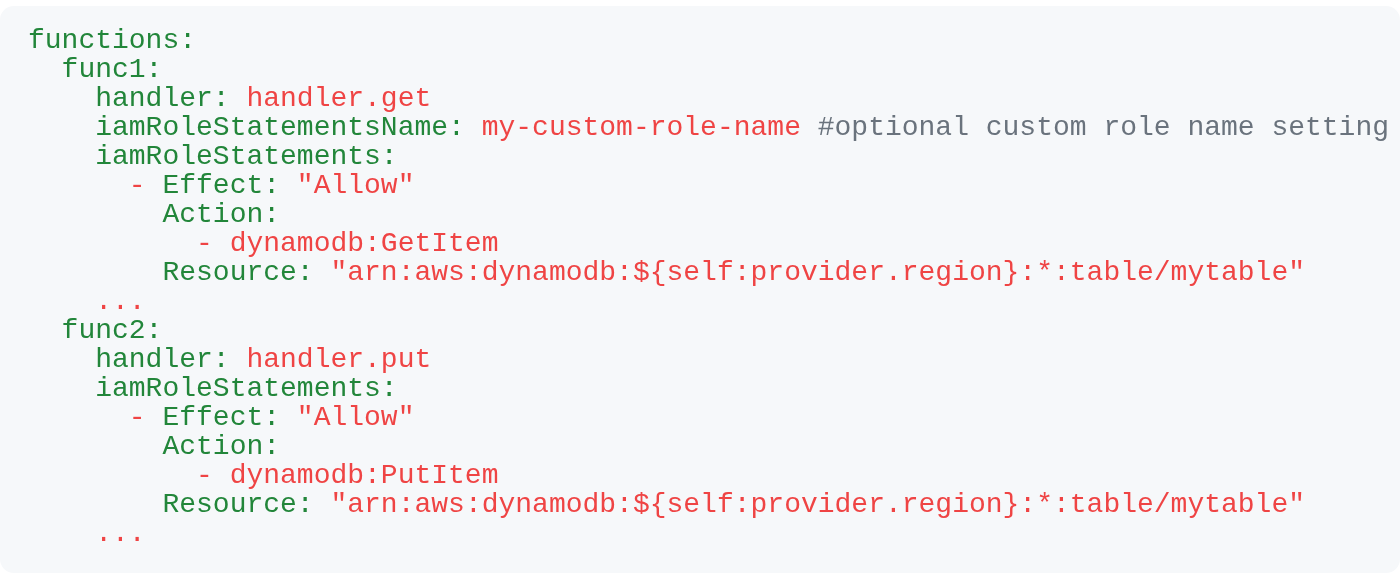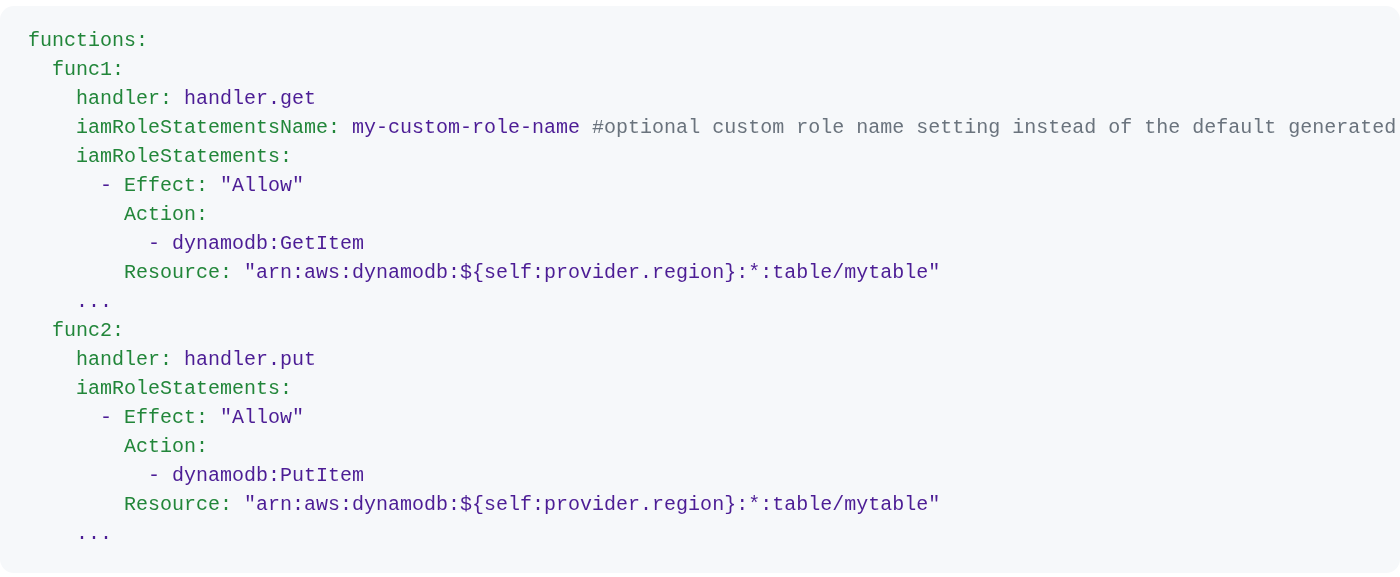--- a/index.html
+++ b/index.html
@@ -13,28 +13,28 @@
   .code-block {
     box-sizing: border-box;
     margin: 6px 0 4px 0;
     width: 1400px;
     height: 567px;
     background: #f6f8fa;
     border-radius: 14px;
     padding: 20px 5px 24px 28px;
     overflow: hidden;
     font-family: "Liberation Mono", "DejaVu Sans Mono", monospace;
-    font-size: 20px;
+    font-size: 28px;
     line-height: 29px;
     white-space: pre;
   }
   .code-line {
     height: 29px;
     white-space: pre;
   }
   .tok-key { color: #22863a; }
-  .tok-val { color: #4c1d95; }
+  .tok-val { color: #ef4444; }
   .tok-com { color: #6a737d; }
 </style>
 </head>
 <body>
 
 <div class="code-block" id="code-block"><div class="code-line"><span class="tok-key">functions:</span></div><div class="code-line"><span class="tok-key">  func1:</span></div><div class="code-line"><span class="tok-key">    handler:</span><span class="tok-val"> handler.get</span></div><div class="code-line"><span class="tok-key">    iamRoleStatementsName:</span><span class="tok-val"> my-custom-role-name </span><span class="tok-com">#optional custom role name setting instead of the default generated one</span></div><div class="code-line"><span class="tok-key">    iamRoleStatements:</span></div><div class="code-line"><span class="tok-val">      - </span><span class="tok-key">Effect:</span><span class="tok-val"> "Allow"</span></div><div class="code-line"><span class="tok-key">        Action:</span></div><div class="code-line"><span class="tok-val">          - dynamodb:GetItem</span></div><div class="code-line"><span class="tok-key">        Resource:</span><span class="tok-val"> "arn:aws:dynamodb:${self:provider.region}:*:table/mytable"</span></div><div class="code-line"><span class="tok-val">    ...</span></div><div class="code-line"><span class="tok-key">  func2:</span></div><div class="code-line"><span class="tok-key">    handler:</span><span class="tok-val"> handler.put</span></div><div class="code-line"><span class="tok-key">    iamRoleStatements:</span></div><div class="code-line"><span class="tok-val">      - </span><span class="tok-key">Effect:</span><span class="tok-val"> "Allow"</span></div><div class="code-line"><span class="tok-key">        Action:</span></div><div class="code-line"><span class="tok-val">          - dynamodb:PutItem</span></div><div class="code-line"><span class="tok-key">        Resource:</span><span class="tok-val"> "arn:aws:dynamodb:${self:provider.region}:*:table/mytable"</span></div><div class="code-line"><span class="tok-val">    ...</span></div></div>
 
 </body></html>

